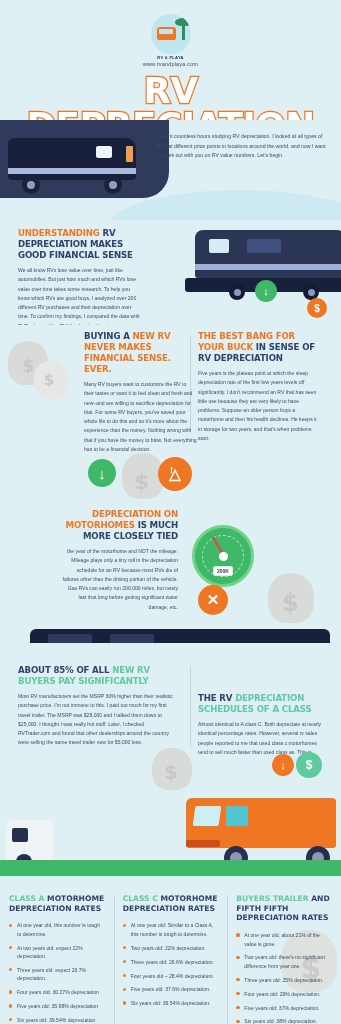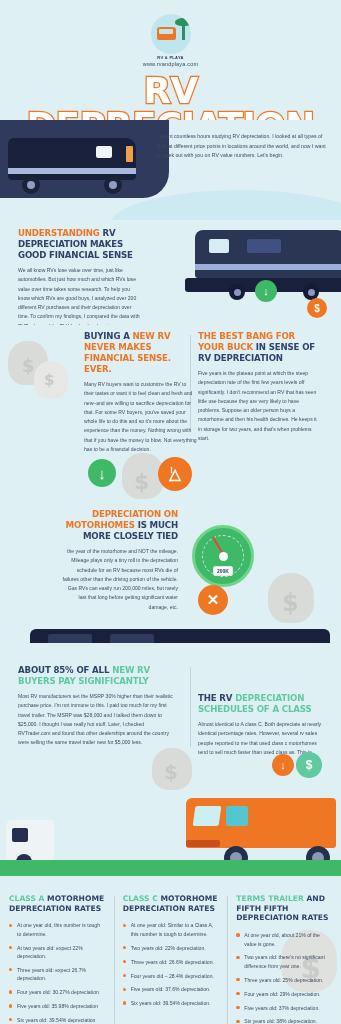--- a/index.html
+++ b/index.html
@@ -331,21 +331,21 @@
           <li>Two years old: 22% depreciation.</li>
           <li>Three years old: 26.6% depreciation.</li>
           <li>Four years old – 28.4% depreciation.</li>
           <li>Five years old: 37.6% depreciation.</li>
           <li>Six years old: 39.54% depreciation.</li>
         </ul>
       </div>
 
       <div class="fcol">
         <div class="f-head">
-          <span class="gr">TERMS TRAILER</span>
+          <span class="gr">BUYERS TRAILER</span>
           <span>AND FIFTH FIFTH DEPRECIATION RATES</span>
         </div>
         <ul class="f-list">
           <li>At one year old, about 21% of the value is gone.</li>
           <li>Two years old: there's no significant difference from year one.</li>
           <li>Three years old: 25% depreciation.</li>
           <li>Four years old: 29% depreciation.</li>
           <li>Five years old: 37% depreciation.</li>
           <li>Six years old: 38% depreciation.</li>
         </ul>

